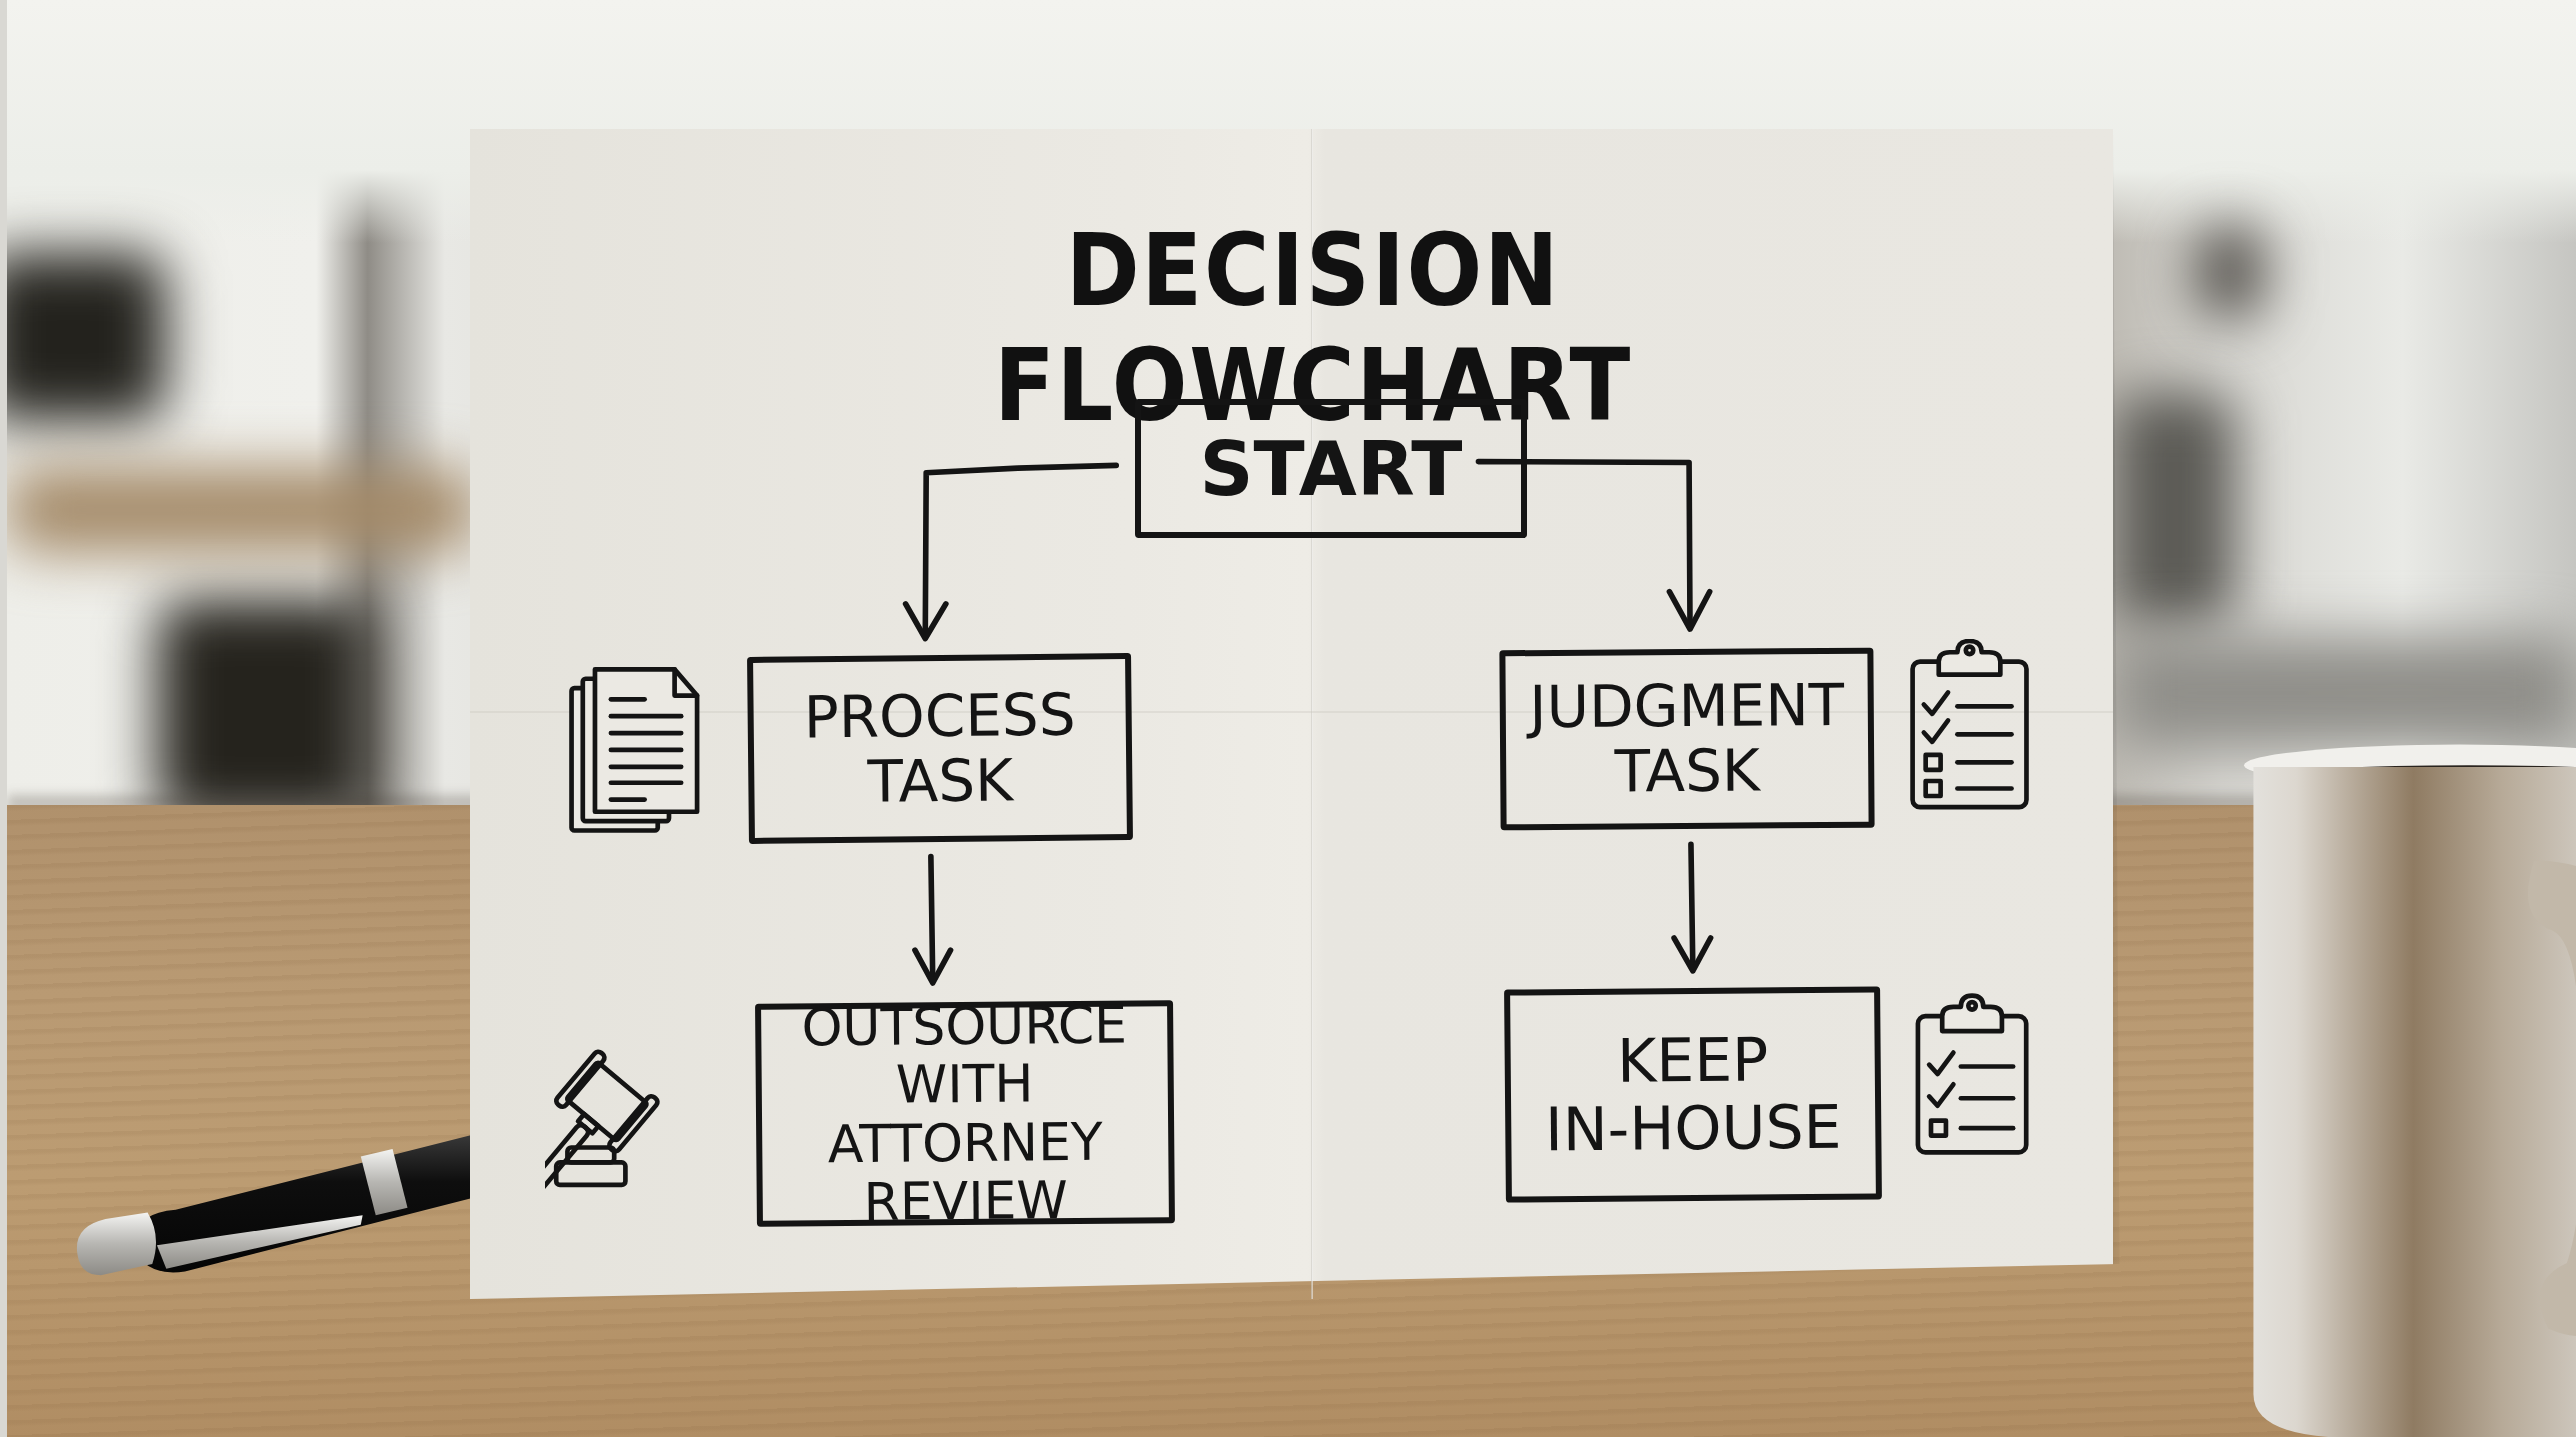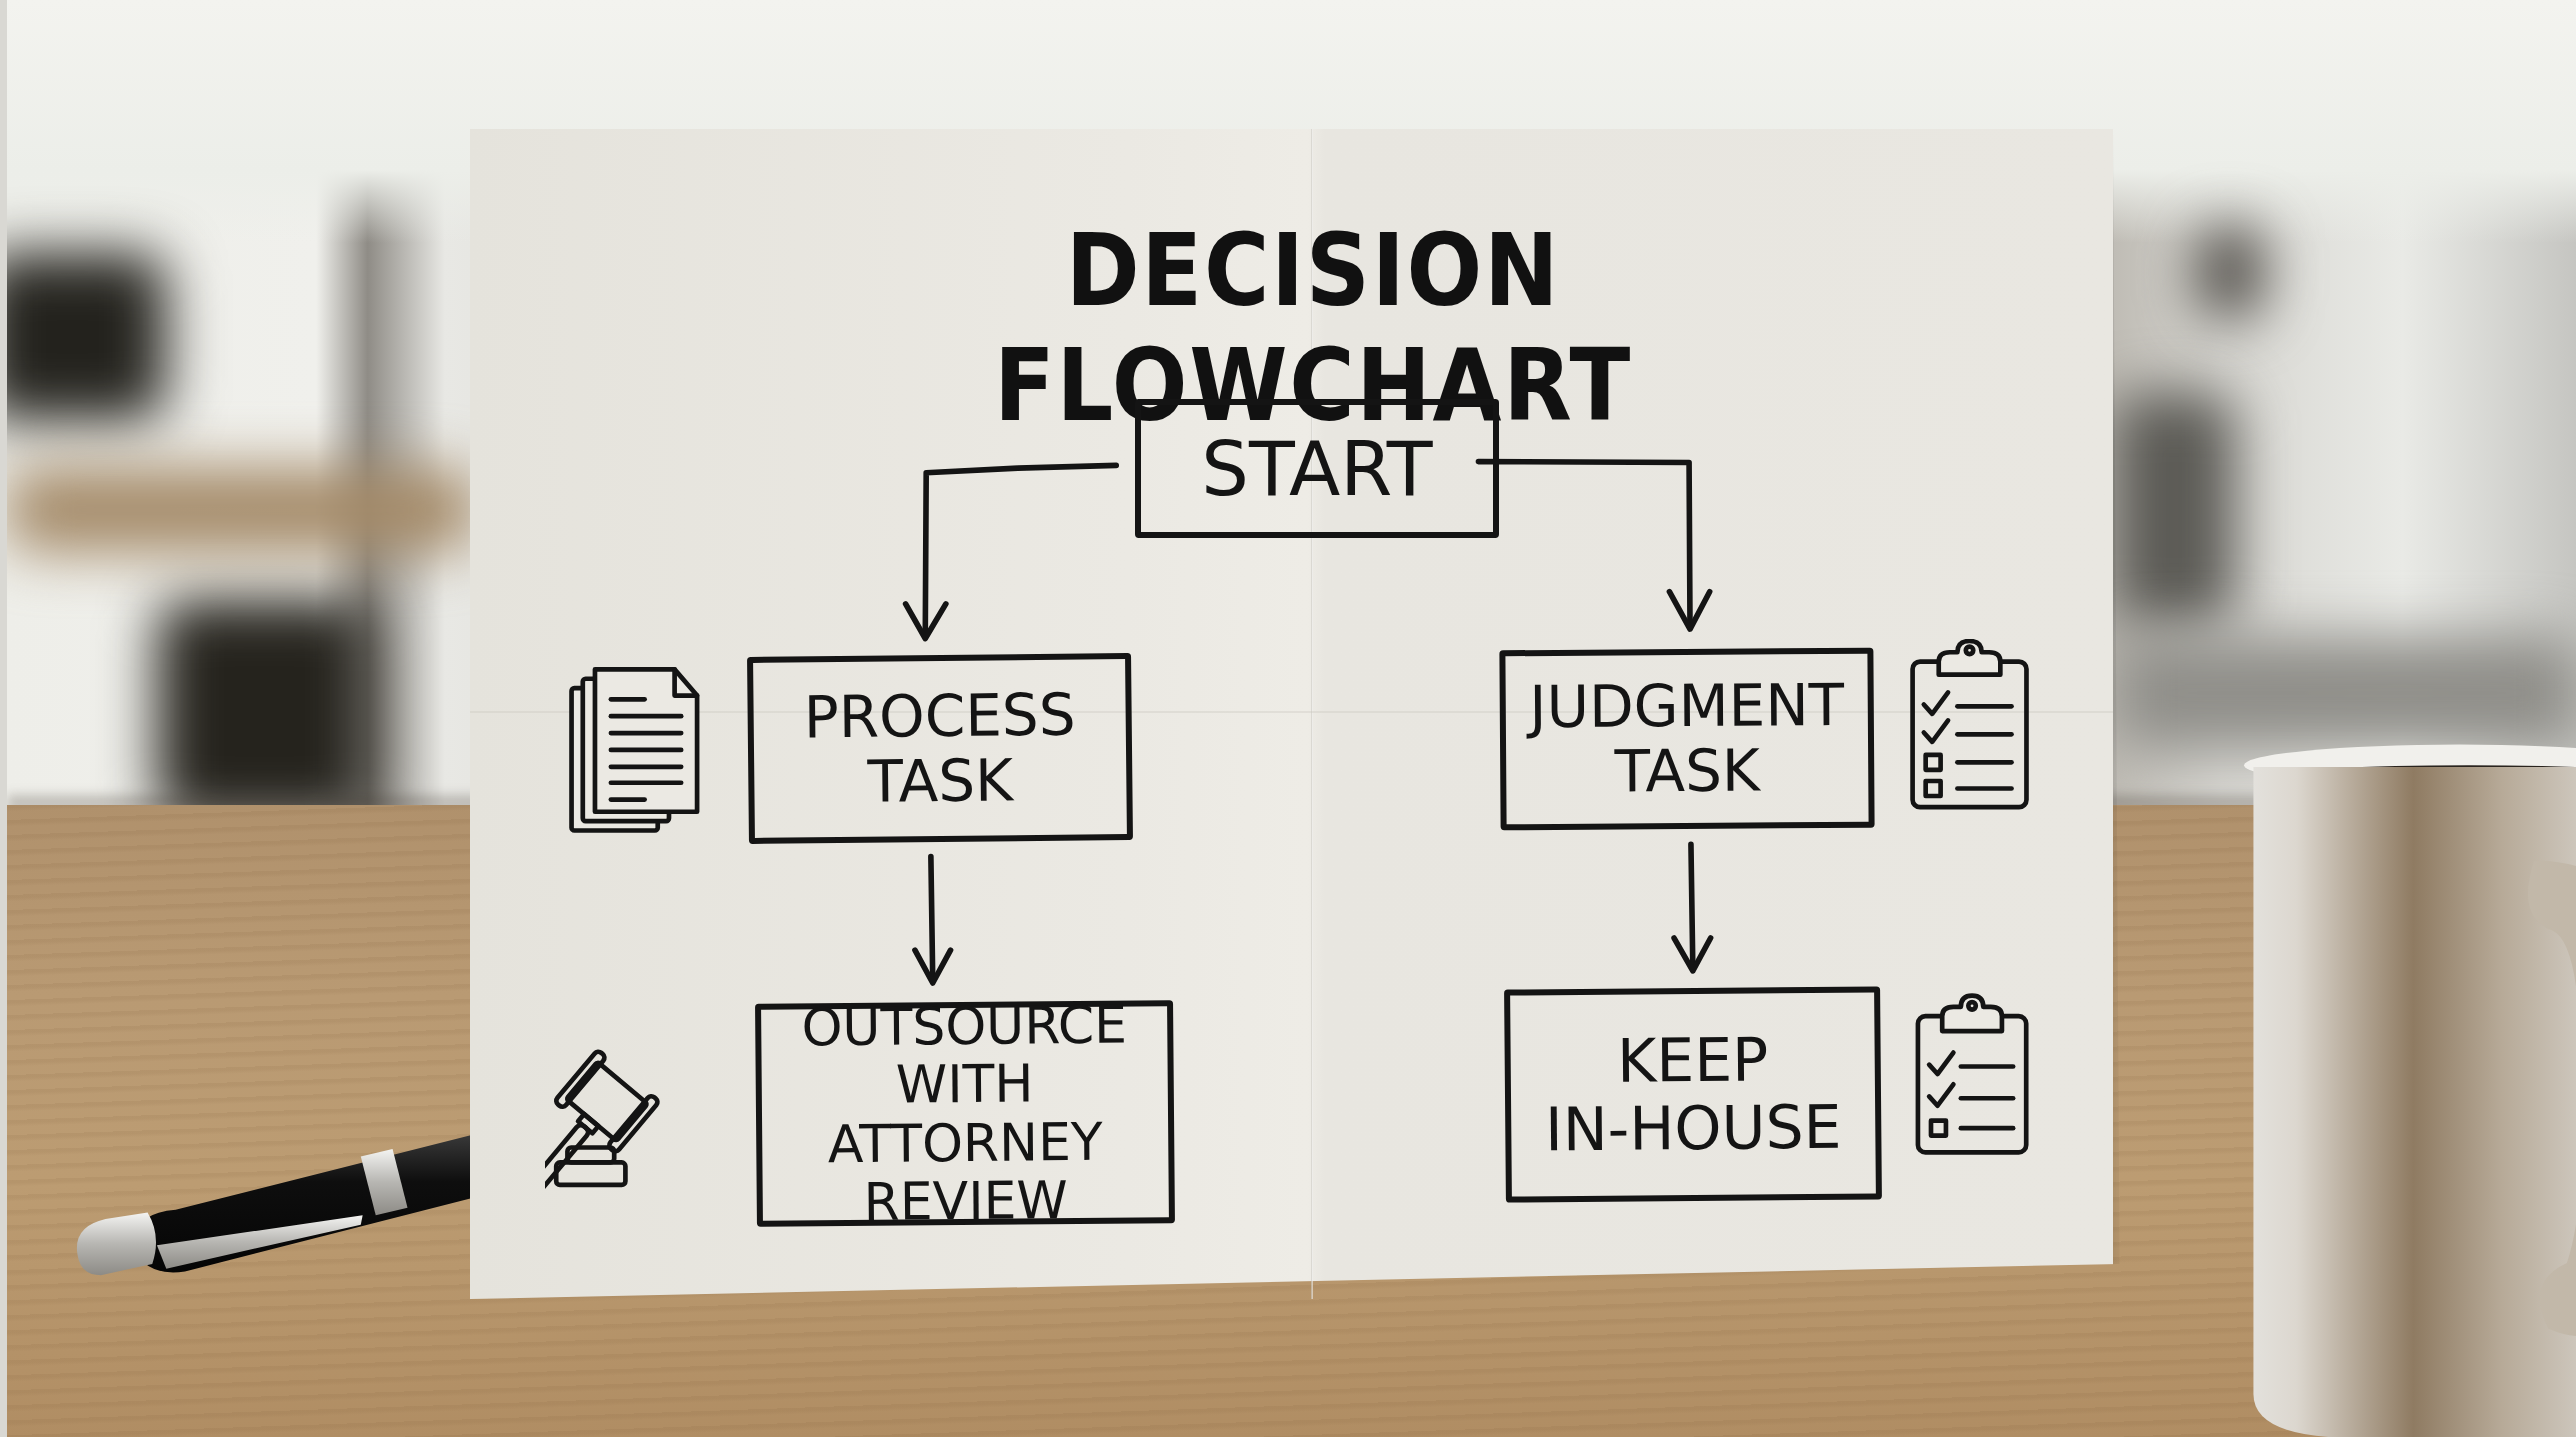--- a/index.html
+++ b/index.html
@@ -31,21 +31,21 @@
     background: rgba(200,198,190,0.35); }
 
   .title { position:absolute; left:768px; top:213px; width:1076px; text-align:center;
     font-family:"DejaVu Sans", sans-serif; font-weight:bold; font-size:99px; letter-spacing:1.9px;
     color:#111; transform: scaleX(0.9); transform-origin:center; }
 
   .box { position:absolute; border:6.6px solid #141414; border-radius:3.7px;
     display:flex; flex-direction:column; align-items:center; justify-content:center;
     color:#141414; font-family:"DejaVu Sans", sans-serif; text-align:center; box-sizing:border-box; }
   .box span { display:block; line-height:1.12; }
-  .box-start { left:1128px; top:399px; width:364px; height:139px; font-size:75px; font-weight:normal; }
+  .box-start { left:1128px; top:399px; width:392px; height:139px; font-size:75px; font-weight:bold; }
   .box-process { left:741px; top:655px; width:384px; height:187px; font-size:58px; transform: rotate(-0.6deg); }
   .box-judgment { left:1493px; top:649px; width:374px; height:180px; font-size:58px; transform: rotate(-0.4deg); }
   .box-outsource { left:749px; top:1002px; width:418px; height:223px; font-size:52px; transform: rotate(-0.5deg); }
   .box-keep { left:1498px; top:988px; width:376px; height:213px; font-size:60px; transform: rotate(-0.5deg); }
 
   svg.overlay { position:absolute; left:0; top:0; width:2576px; height:1438px; pointer-events:none; }
 
   .icon { position:absolute; }
 
   

